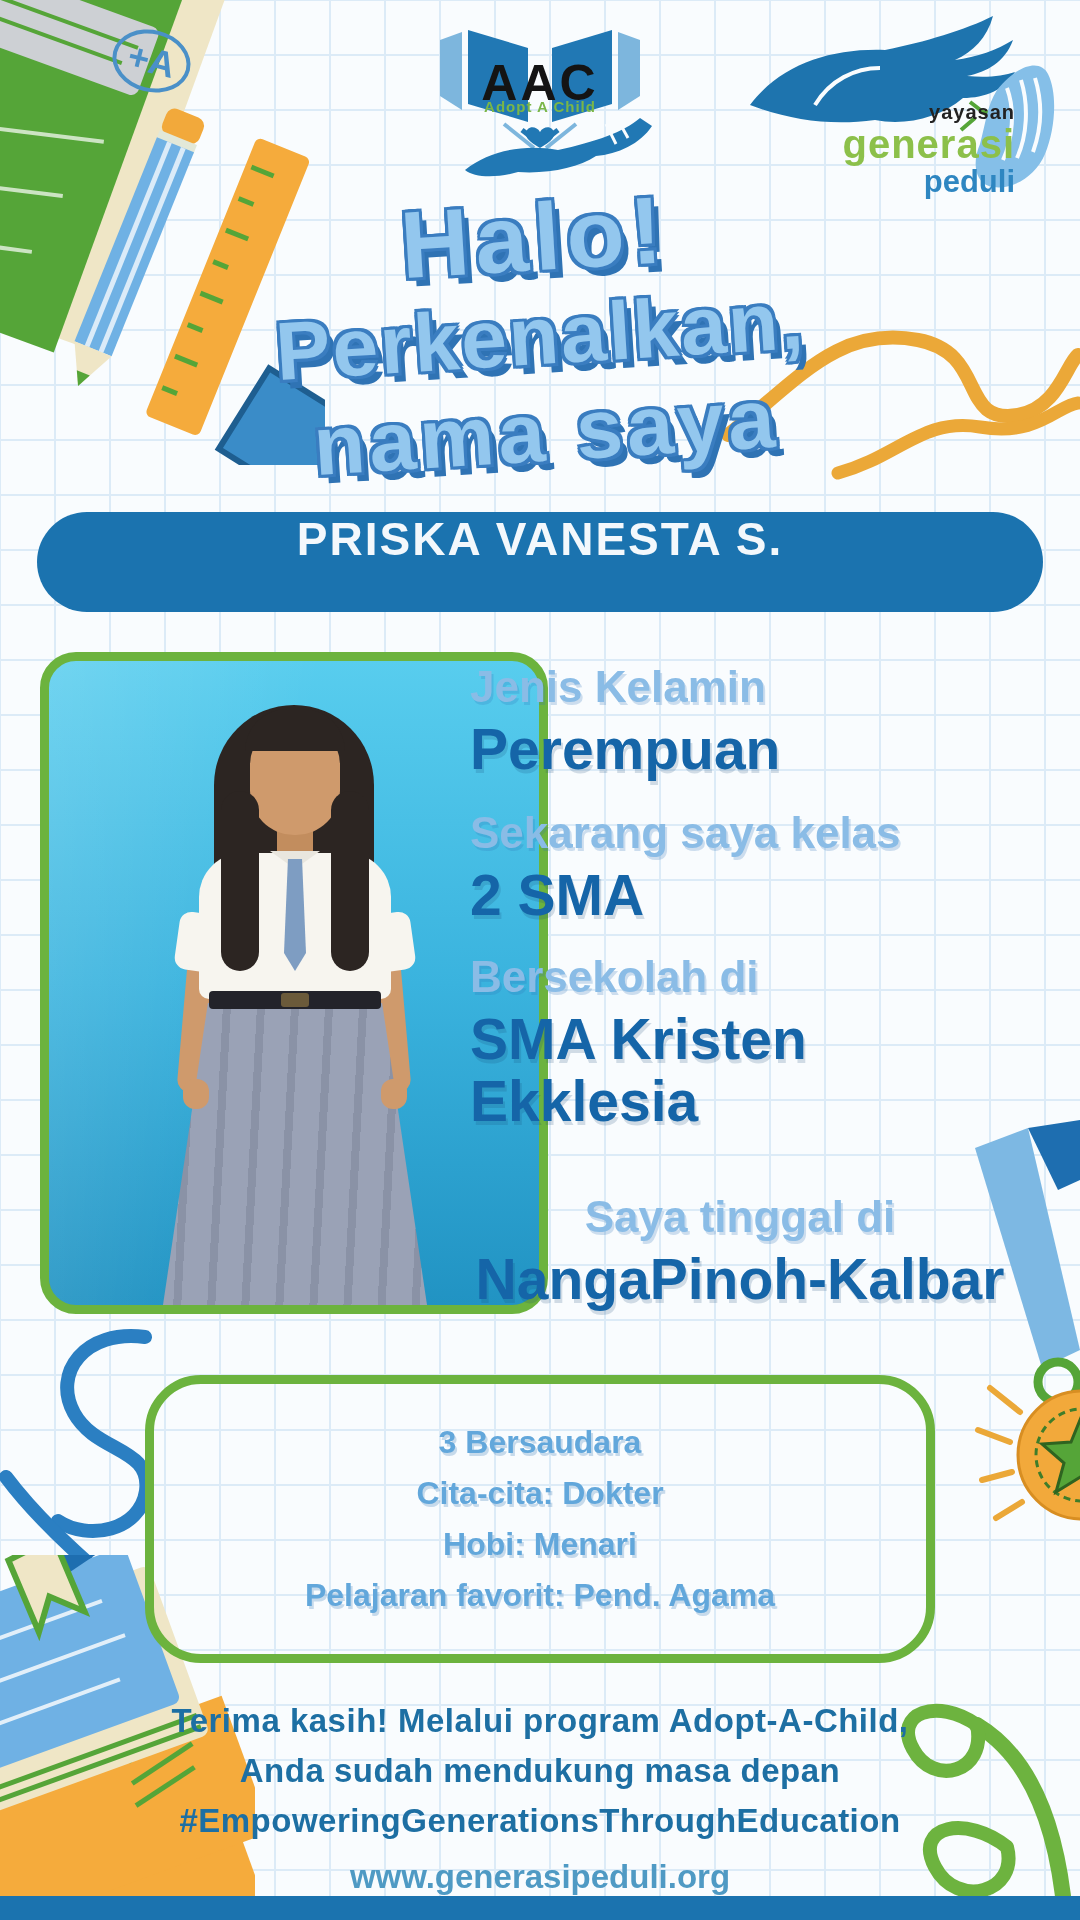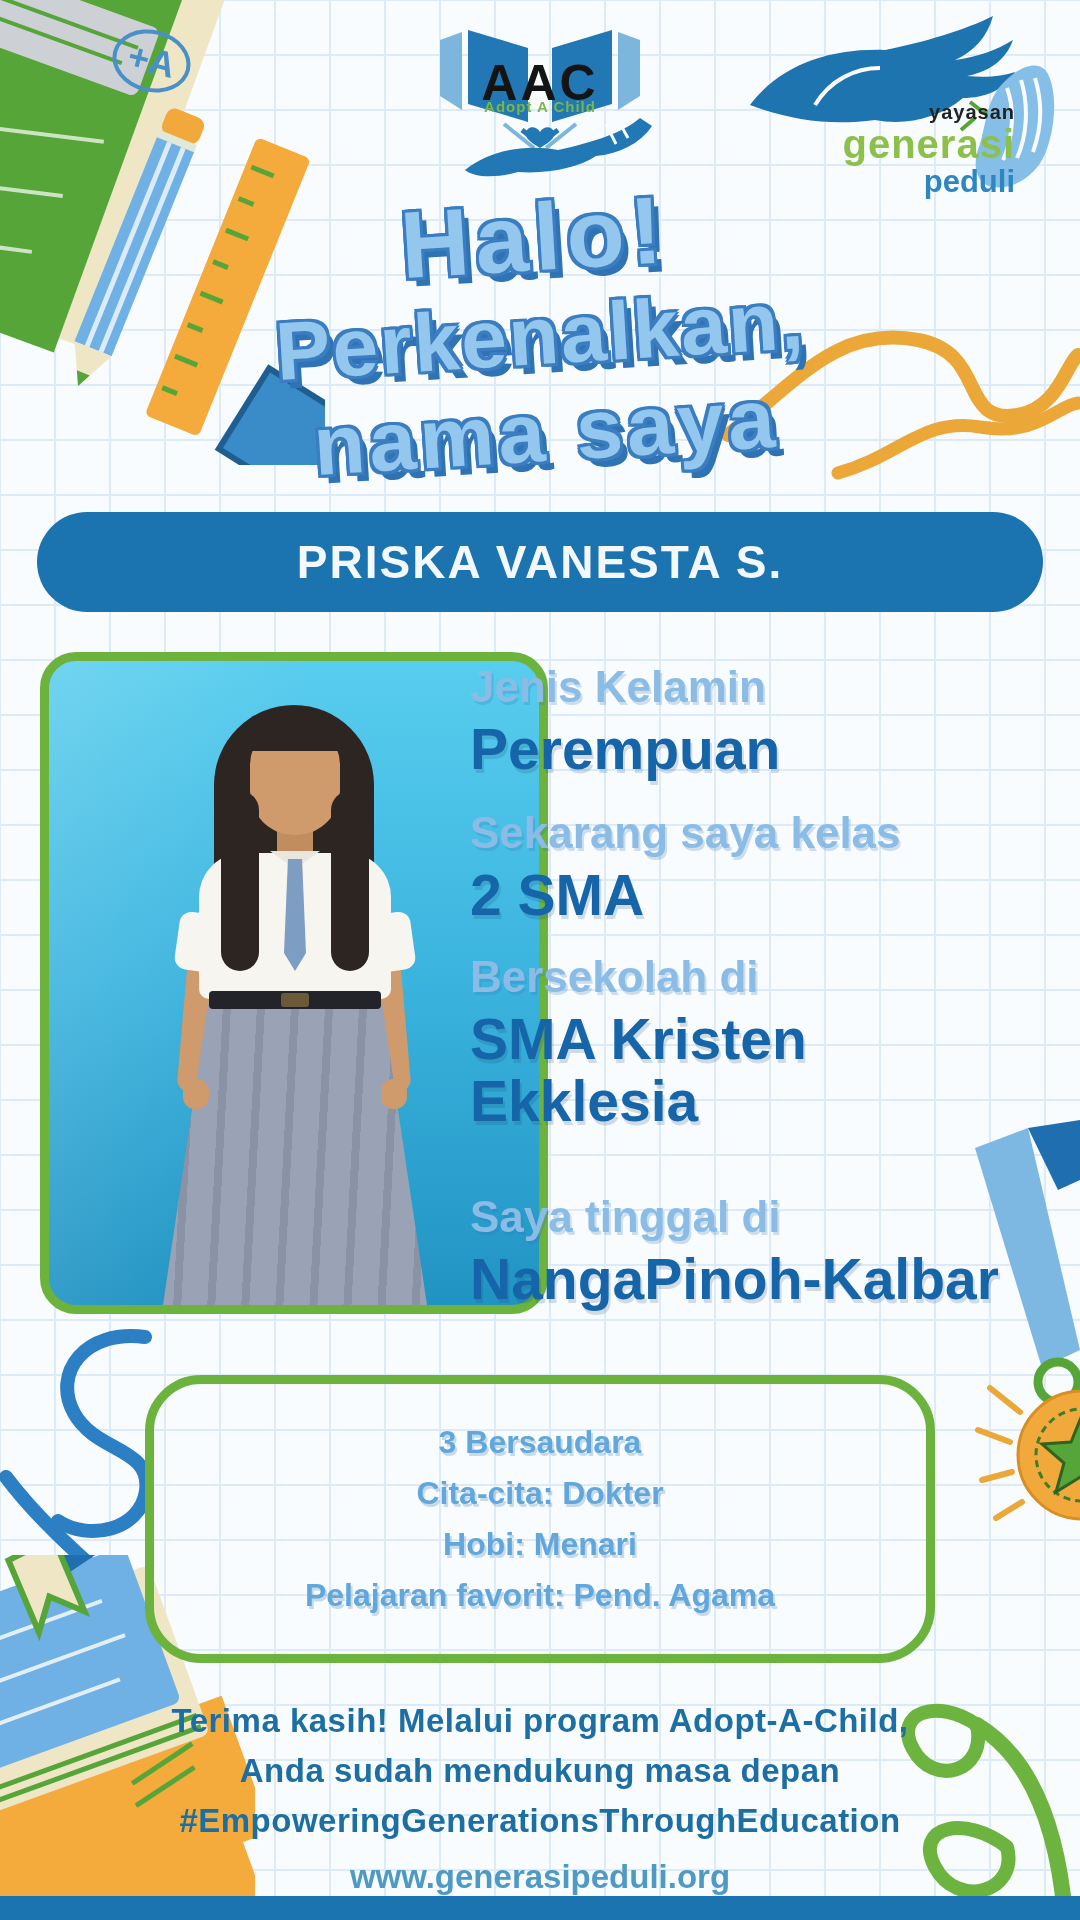--- a/index.html
+++ b/index.html
@@ -35,21 +35,21 @@
       -3px -3px 0 #3a7dc0, 3px -3px 0 #3a7dc0, -3px 3px 0 #3a7dc0, 3px 3px 0 #3a7dc0,
       -3px 0 0 #3a7dc0, 3px 0 0 #3a7dc0, 0 -3px 0 #3a7dc0, 0 3px 0 #3a7dc0,
       7px 9px 0 #2f73b4;
   }
   .title-line1{font-size:95px;line-height:102px;letter-spacing:6px;}
   .title-line2{font-size:82px;line-height:96px;letter-spacing:2px;}
   .title-line3{font-size:84px;line-height:96px;letter-spacing:4px;}
 
   
   .name-banner{left:37px;top:512px;width:1006px;height:100px;background:#1b73af;
-    border-radius:50px;display:flex;align-items:center;justify-content:center;z-index:3;}
+    border-radius:50px;display:flex;align-items:flex-start;justify-content:center;z-index:3;}
   .name-banner span{color:#f3f8fc;font-size:46px;font-weight:bold;letter-spacing:2px;}
 
   
   .photo-frame{left:40px;top:652px;width:490px;height:644px;border:9px solid #6cb33e;
     border-radius:36px;overflow:hidden;z-index:2;
     background:linear-gradient(180deg,#58cdee 0%,#3ab3de 50%,#2193c3 100%);}
   .photo-inner{position:absolute;left:0;top:0;width:100%;height:100%;}
   .photo-inner div{position:absolute;}
   .wall-light{left:0;top:0;width:100%;height:100%;
     background:linear-gradient(100deg,rgba(255,255,255,0.15),transparent 45%);}
@@ -79,21 +79,21 @@
 
   
   .field{left:470px;width:540px;z-index:2;}
   .field .label{font-size:44px;font-weight:bold;color:#8abce6;line-height:54px;
     text-shadow:2px 3px 0 rgba(46,116,181,0.22);}
   .field .value{font-size:57px;font-weight:bold;color:#1565a8;line-height:62px;margin-top:4px;
     text-shadow:2px 4px 0 rgba(20,70,115,0.18);}
   .field-1{top:660px;}
   .field-2{top:806px;}
   .field-3{top:950px;}
-  .field-4{top:1190px;}
+  .field-4{top:1190px;text-align:center;}
 
   
   .details-box{left:145px;top:1375px;width:772px;height:270px;border:9px solid #6cb33e;
     border-radius:56px;display:flex;flex-direction:column;align-items:center;justify-content:center;z-index:2;}
   .details-box div{font-size:32px;font-weight:bold;color:#62a7db;line-height:51px;text-align:center;
     text-shadow:2px 3px 0 rgba(46,116,181,0.25);}
 
   
   .footer{left:0;top:1692px;width:1080px;text-align:center;z-index:2;}
   .footer .msg{font-size:33px;font-weight:bold;color:#1d6fa3;line-height:42px;letter-spacing:0.5px;margin-top:8px;}

